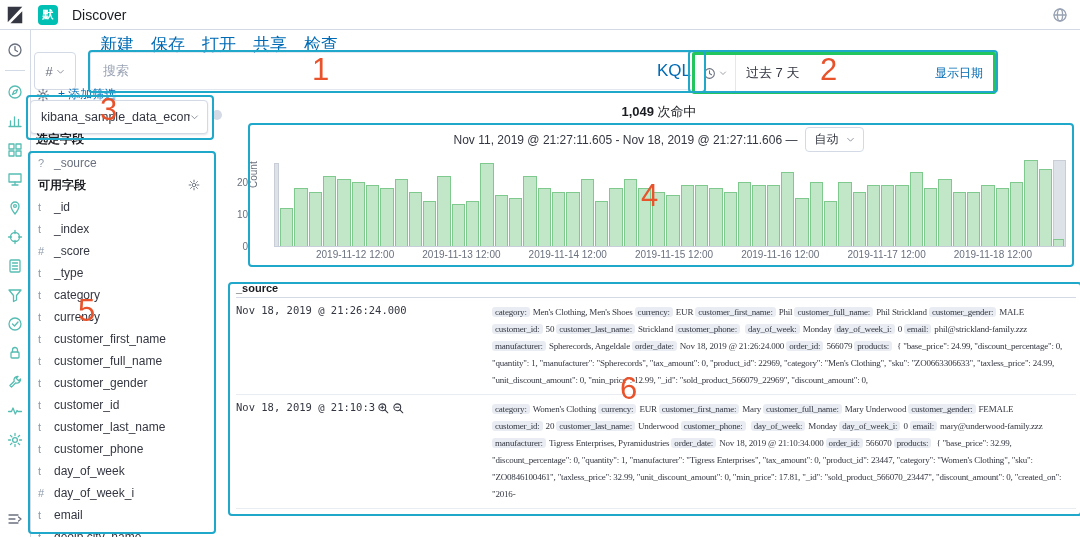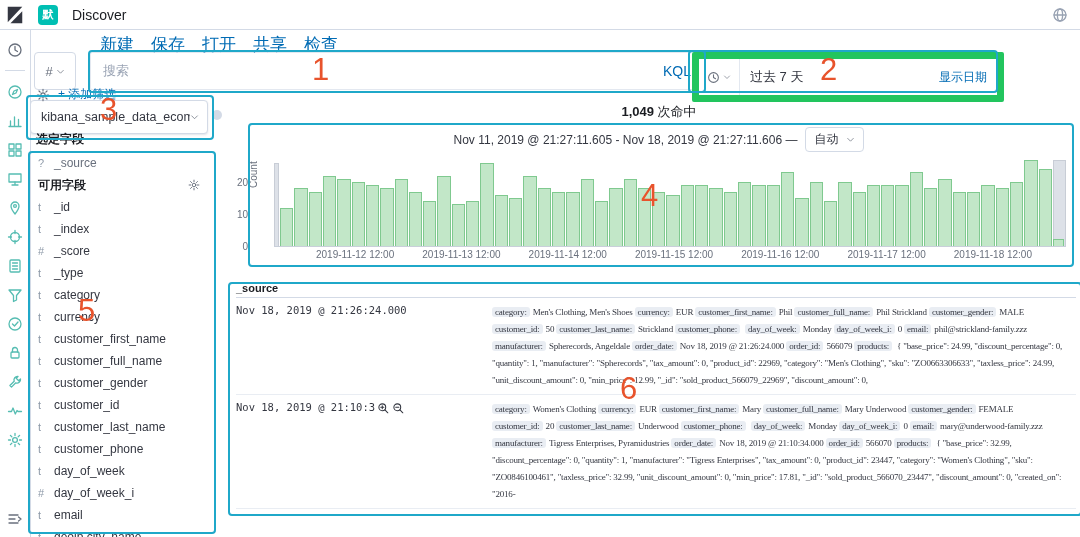--- a/index.html
+++ b/index.html
@@ -28,23 +28,23 @@
   
   .menu-links{position:absolute;left:100px;top:33px;display:flex;gap:17px;z-index:2;}
   .menu-links span{color:#006bb4;font-size:17px;cursor:pointer;}
 
   
   .hash-btn{position:absolute;left:34px;top:52px;width:40px;height:36px;background:#fff;border:1px solid #d3dae6;
             border-radius:4px;display:flex;align-items:center;justify-content:center;gap:3px;color:#69707d;font-size:13px;}
   .searchbar{position:absolute;left:90px;top:52px;width:610px;height:36px;background:#fff;border:1px solid #e3e8f0;
              border-radius:2px;display:flex;align-items:center;}
   .searchbar .placeholder{color:#98a2b3;margin-left:12px;font-size:13px;}
-  .searchbar .kql{margin-left:auto;margin-right:10px;color:#006bb4;font-size:14px;}
-
-  .timepicker{position:absolute;left:692px;top:52px;width:298px;height:36px;background:#fff;border:7px solid #22c55e;
+  .searchbar .kql{margin-left:auto;margin-right:10px;color:#006bb4;font-size:17px;}
+
+  .timepicker{position:absolute;left:692px;top:52px;width:298px;height:36px;background:#fff;border:3px solid #22c55e;
               border-radius:2px;display:flex;align-items:center;}
   .tp-clock{display:flex;align-items:center;gap:3px;padding:0 8px;height:100%;border-right:1px solid #e3e8f0;color:#69707d;}
   .tp-value{margin-left:10px;font-size:13px;color:#343741;}
   .tp-showdates{margin-left:auto;margin-right:10px;color:#006bb4;font-size:12px;}
   .refresh-btn{position:absolute;left:1002px;top:52px;width:70px;height:36px;background:#006bb4;color:#fff;
                border-radius:4px;display:flex;align-items:center;justify-content:center;gap:5px;font-size:12.5px;cursor:pointer;}
 
   
   .filter-row{position:absolute;left:36px;top:86px;display:flex;align-items:center;gap:8px;z-index:1;}
   .filter-gear{color:#69707d;width:14px;height:14px;}

